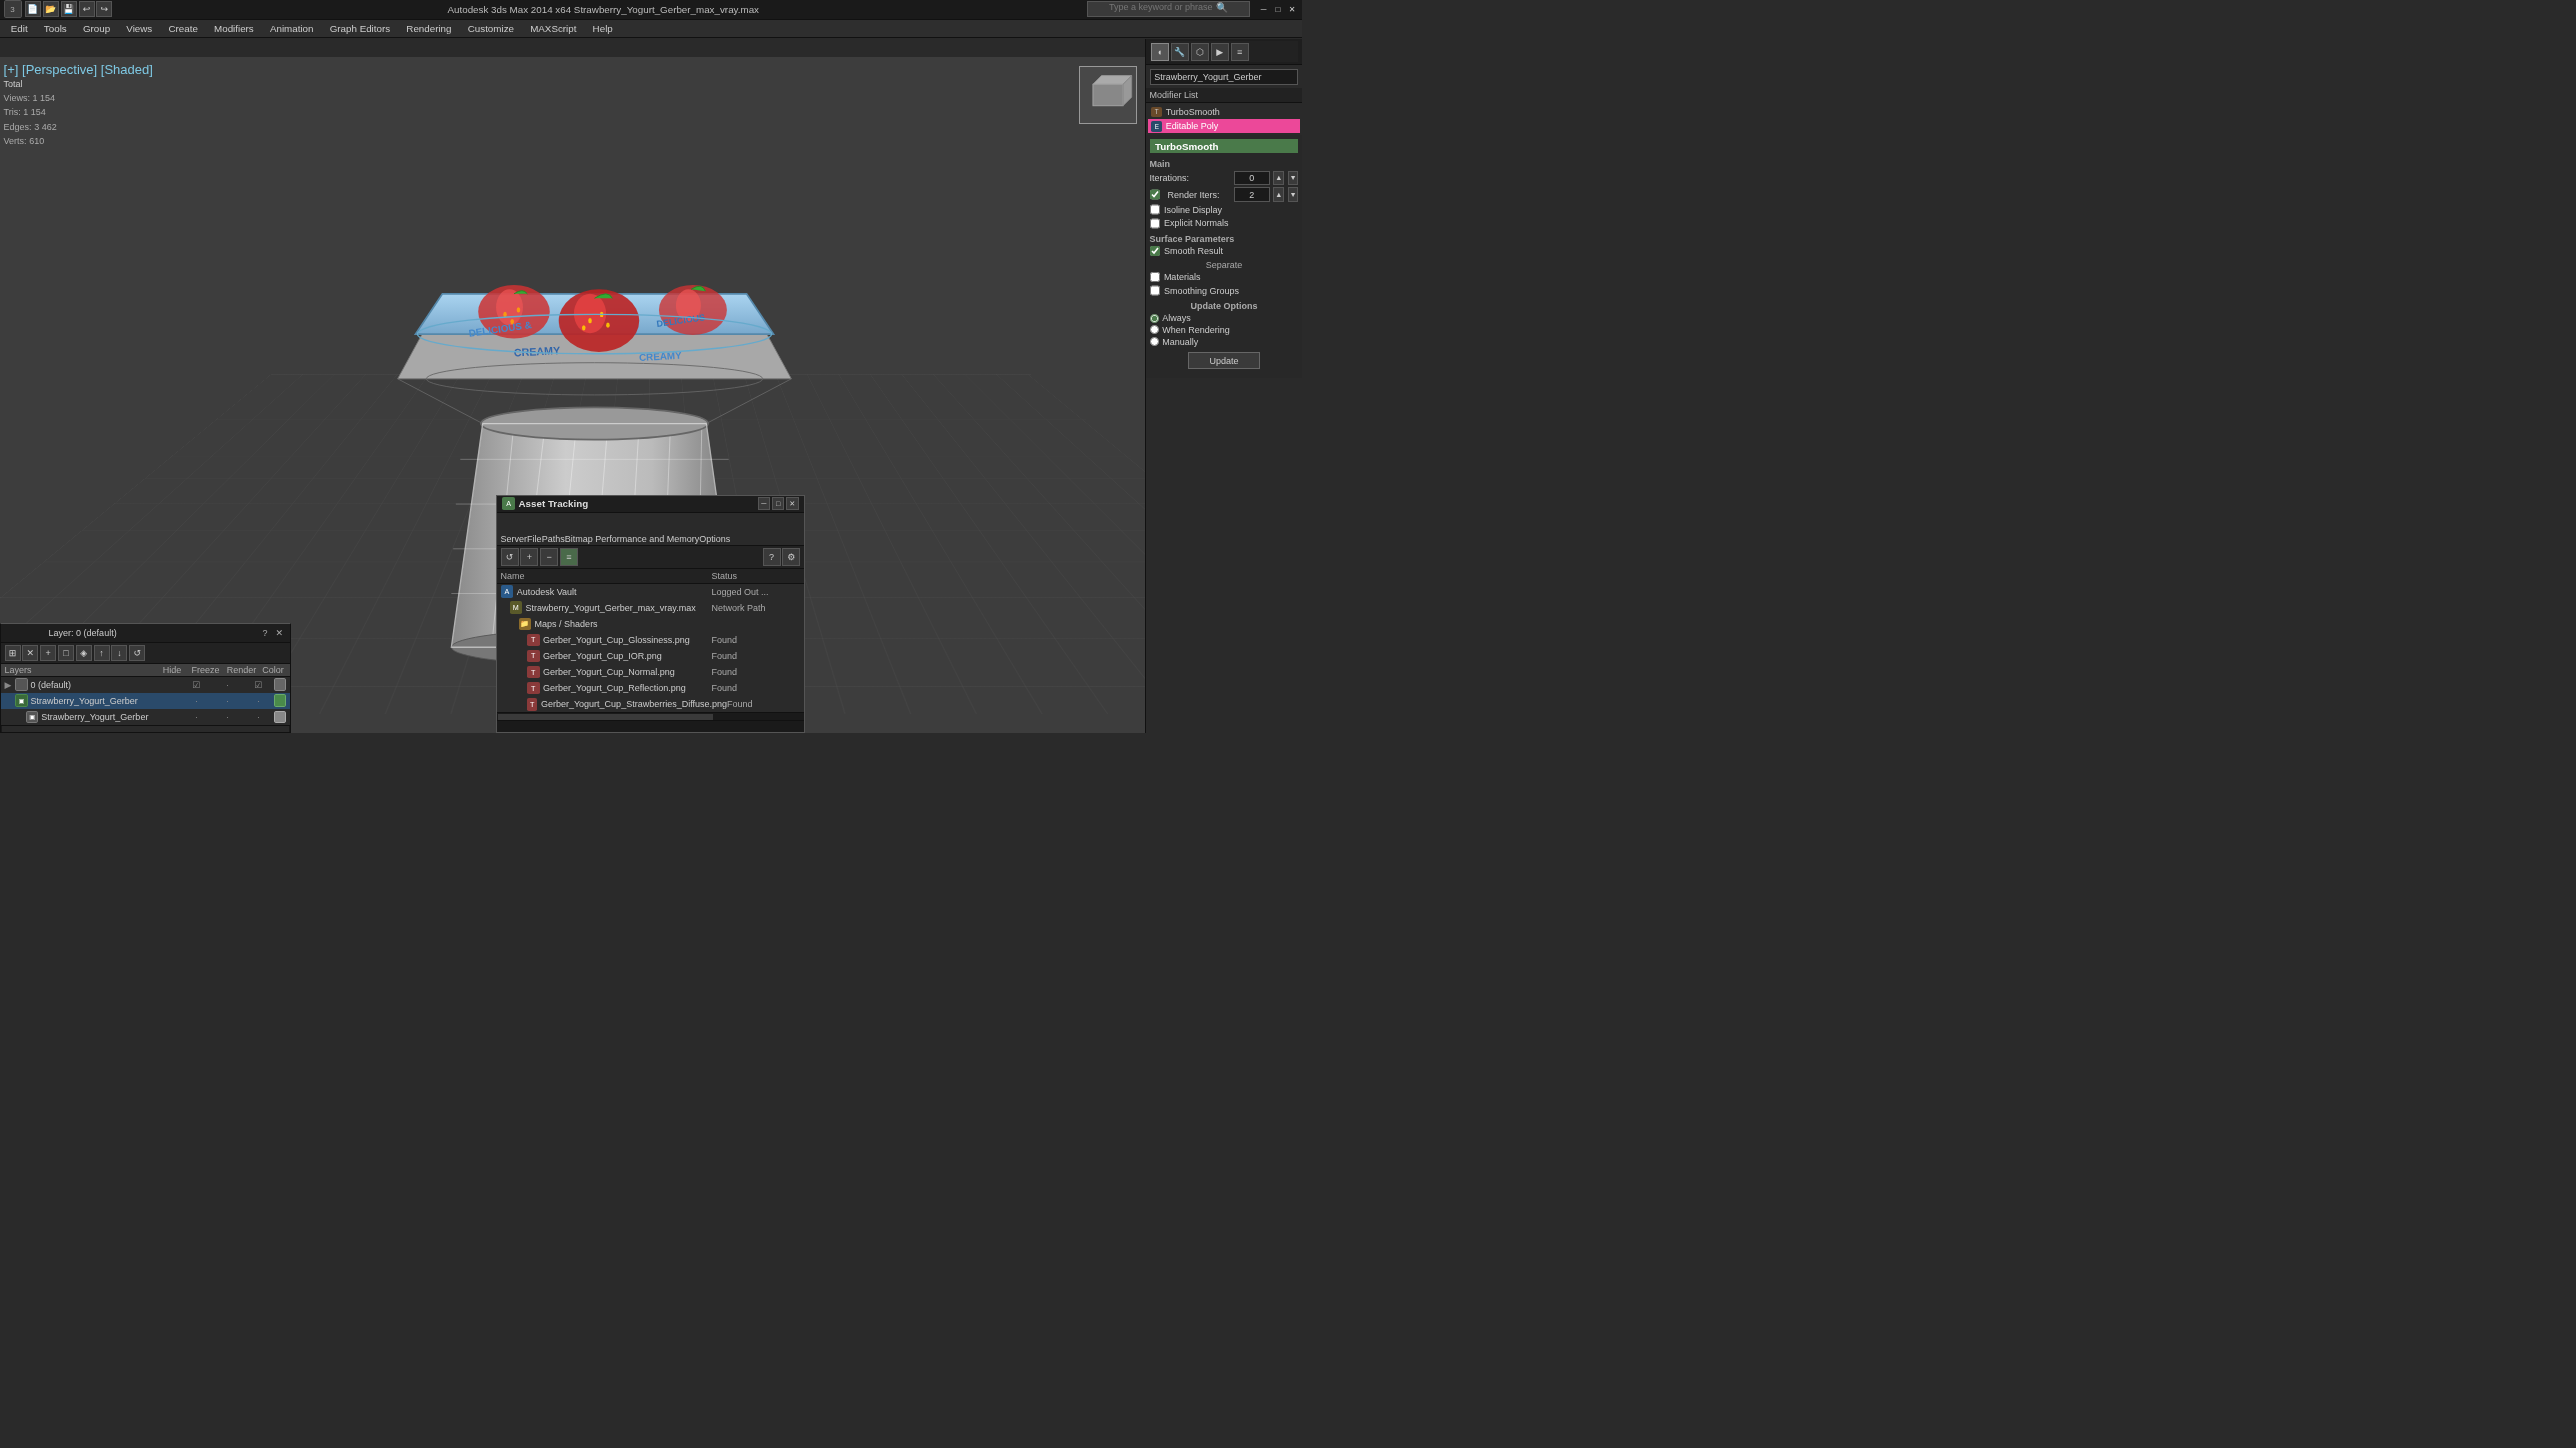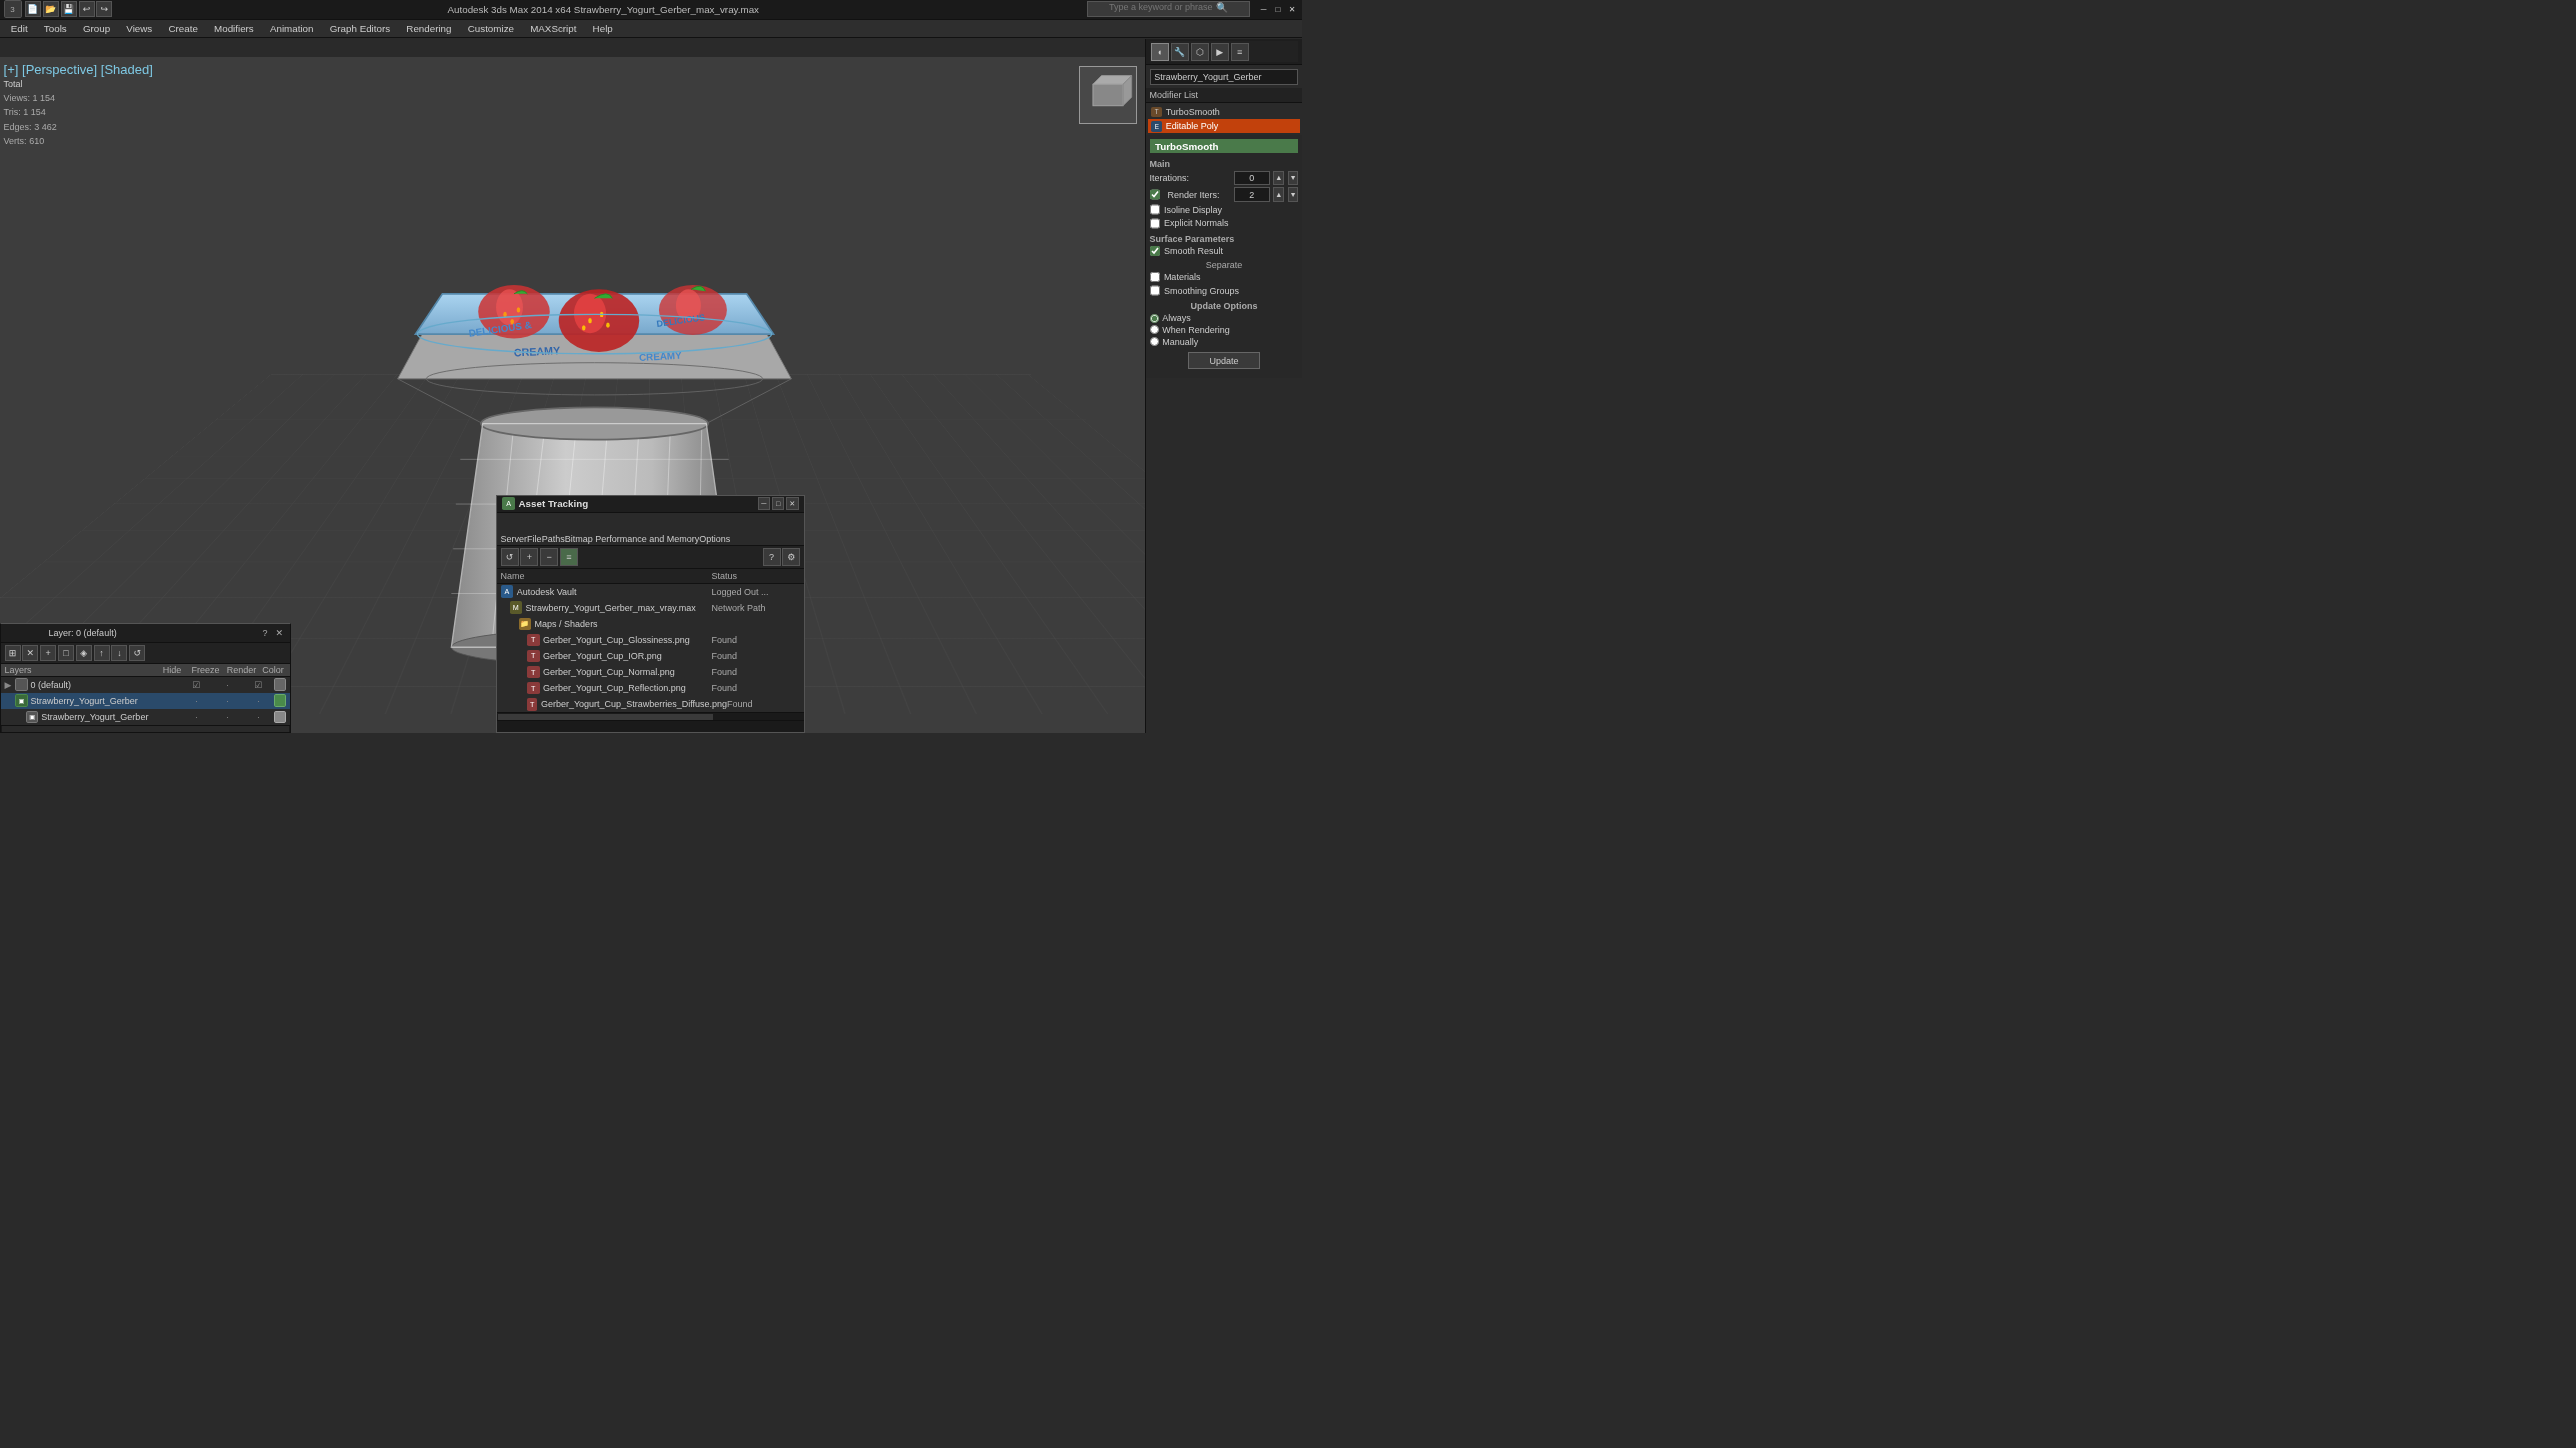--- a/index.html
+++ b/index.html
@@ -202,21 +202,21 @@
     .panel-icon.active { background: #555; border-color: #888; }
 
     .modifier-item {
       display: flex;
       align-items: center;
       padding: 1.8px 3.6px;
       font-size: 9px;
       cursor: pointer;
       gap: 3.6px;
     }
-    .modifier-item.active { background: #c2410c; color: #fff; }
+    .modifier-item.active { background: #ec4899; color: #fff; }
     .modifier-item .mod-icon {
       width: 10.7px; height: 10.7px;
       border-radius: 1.8px;
       display: flex; align-items: center; justify-content: center;
       font-size: 6.3px;
     }
     .mod-turbosmooth { background: #6a4a2a; }
     .mod-editpoly { background: #2a4a6a; }
 
     .turbosmooth-panel {

